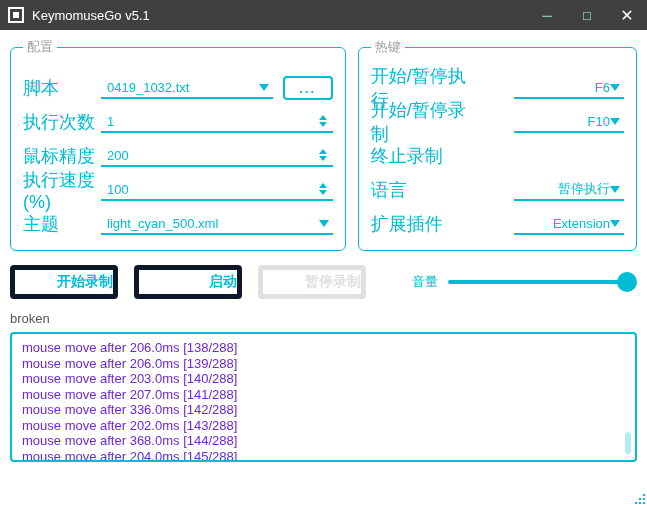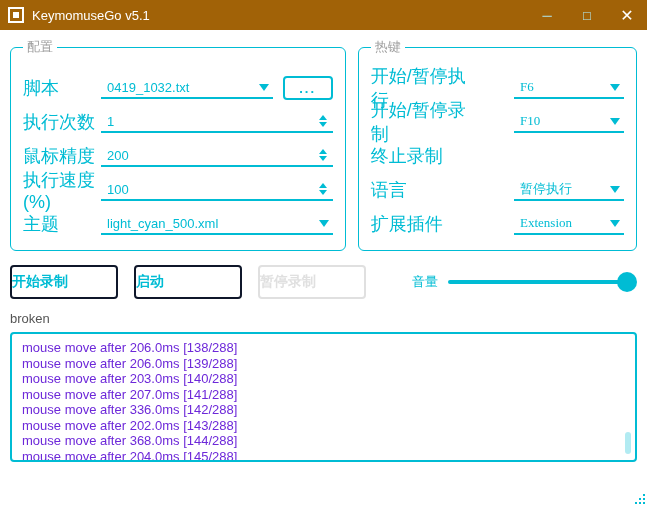--- a/index.html
+++ b/index.html
@@ -6,21 +6,21 @@
   body {
     width: 647px; height: 506px;
     font-family: "Microsoft YaHei", "Segoe UI", sans-serif;
     font-size: 13px;
     background: #fff;
     overflow: hidden;
     position: relative;
   }
   .titlebar {
     height: 30px;
-    background: #a16207;
+    background: #404040;
     color: #fff;
     display: flex;
     align-items: center;
     padding-left: 8px;
     user-select: none;
   }
   .titlebar .icon {
     width: 16px; height: 16px;
     border: 2px solid #fff;
     margin-right: 8px;
@@ -79,21 +79,21 @@
     border-bottom: 2px solid #00bcd4;
     display: flex;
     align-items: center;
     justify-content: space-between;
     color: #00bcd4;
     font-size: 13px;
     padding: 0 4px 0 6px;
     position: relative;
   }
   .combo .val, .spinner .val, .hkselect .val { flex: 1; text-align: left; }
-  .hkselect .val { text-align: left; font-family: Liberation Serif, serif; }
+  .hkselect .val { text-align: right; }
   .tri-down {
     width: 0; height: 0;
     border-left: 5px solid transparent;
     border-right: 5px solid transparent;
     border-top: 7px solid #00bcd4;
   }
   .spinner .arrows {
     display: flex; flex-direction: column; gap: 2px; align-items: center;
     margin-right: 2px;
   }
@@ -124,26 +124,26 @@
   .hkselect { width: 110px; flex: none; margin-left: auto; }
   
   .action-row {
     display: flex;
     align-items: center;
     margin-top: 14px;
     gap: 16px;
   }
   .action-btn {
     width: 108px; height: 34px;
-    border: 2px solid #0f172a;
+    border: 5px solid #0f172a;
     border-radius: 4px;
     color: #00bcd4;
     font-size: 14px;
     font-weight: bold;
-    display: flex; align-items: center; justify-content: flex-start;
+    display: flex; align-items: center; justify-content: flex-end;
   }
   .action-btn.disabled {
     border-color: #e0e0e0;
     color: #e0e0e0;
   }
   .volume-wrap {
     display: flex; align-items: center;
     margin-left: auto; flex: 1;
     padding-left: 30px; padding-right: 6px;
   }

